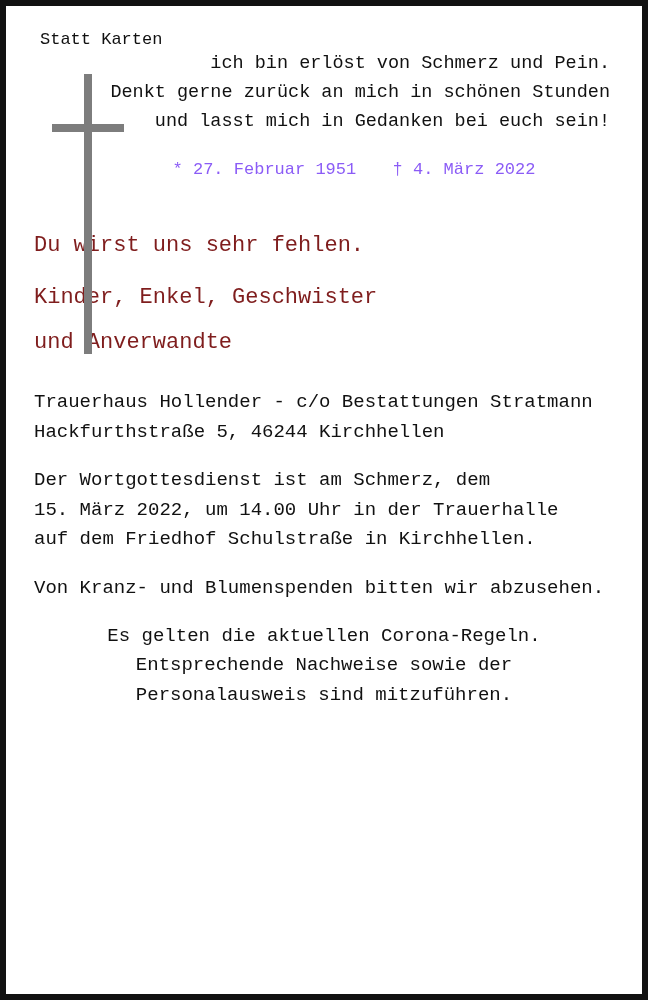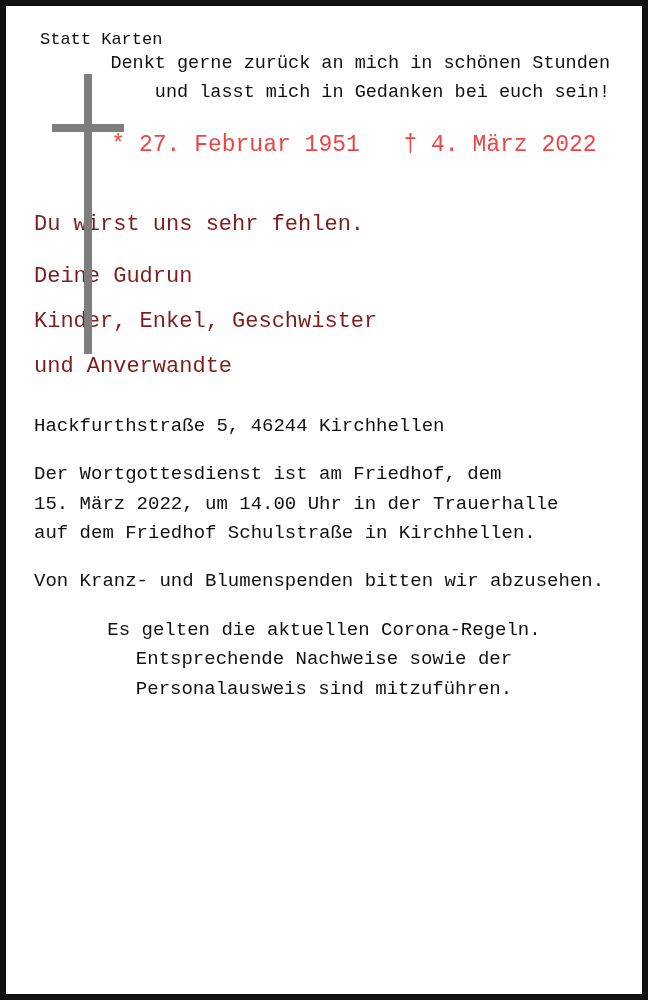--- a/index.html
+++ b/index.html
@@ -79,22 +79,22 @@
     text-align: center;
     font-size: 37px;
     letter-spacing: 0.5px;
     color: #111111;
     padding-left: 60px;
   }
 
   .dates {
     margin-top: 24px;
     text-align: center;
-    font-size: 23px;
-    color: #ef4444;
+    font-size: 17px;
+    color: #8b5cf6;
     padding-left: 60px;
   }
   .dates .sep { display: inline-block; width: 16px; }
 
   .block-a {
     margin-top: 56px;
     font-size: 22px;
     line-height: 1.0;
     color: #7f1d1d;
   }
@@ -117,44 +117,45 @@
   <div class="inner">
 
     <div class="statt-karten">Statt Karten</div>
 
     <div class="cross">
       <div class="vbar"></div>
       <div class="hbar"></div>
     </div>
 
     <div class="verse">
+      <div>ich bin erlöst von Schmerz und Pein.</div>
       <div>Denkt gerne zurück an mich in schönen Stunden</div>
       <div>und lasst mich in Gedanken bei euch sein!</div>
     </div>
 
 
     <div class="dates">
       <span>* 27. Februar 1951</span>
       <span class="sep"></span>
       <span>† 4. März 2022</span>
     </div>
 
     <div class="block-a">
       <div class="l">Du wirst uns sehr fehlen.</div>
-      <div class="l">Deine Gudrun</div>
       <div class="l">Kinder, Enkel, Geschwister</div>
       <div class="l">und Anverwandte</div>
     </div>
 
     <div class="block-b">
       <div class="para">
+        <div>Trauerhaus Hollender - c/o Bestattungen Stratmann</div>
         <div>Hackfurthstraße 5, 46244 Kirchhellen</div>
       </div>
       <div class="para">
-        <div>Der Wortgottesdienst ist am Friedhof, dem</div>
+        <div>Der Wortgottesdienst ist am Schmerz, dem</div>
         <div>15. März 2022, um 14.00 Uhr in der Trauerhalle</div>
         <div>auf dem Friedhof Schulstraße in Kirchhellen.</div>
       </div>
       <div class="para">Von Kranz- und Blumenspenden bitten wir abzusehen.</div>
       <div class="para">
         <div>Es gelten die aktuellen Corona-Regeln.</div>
         <div>Entsprechende Nachweise sowie der</div>
         <div>Personalausweis sind mitzuführen.</div>
       </div>
     </div>

